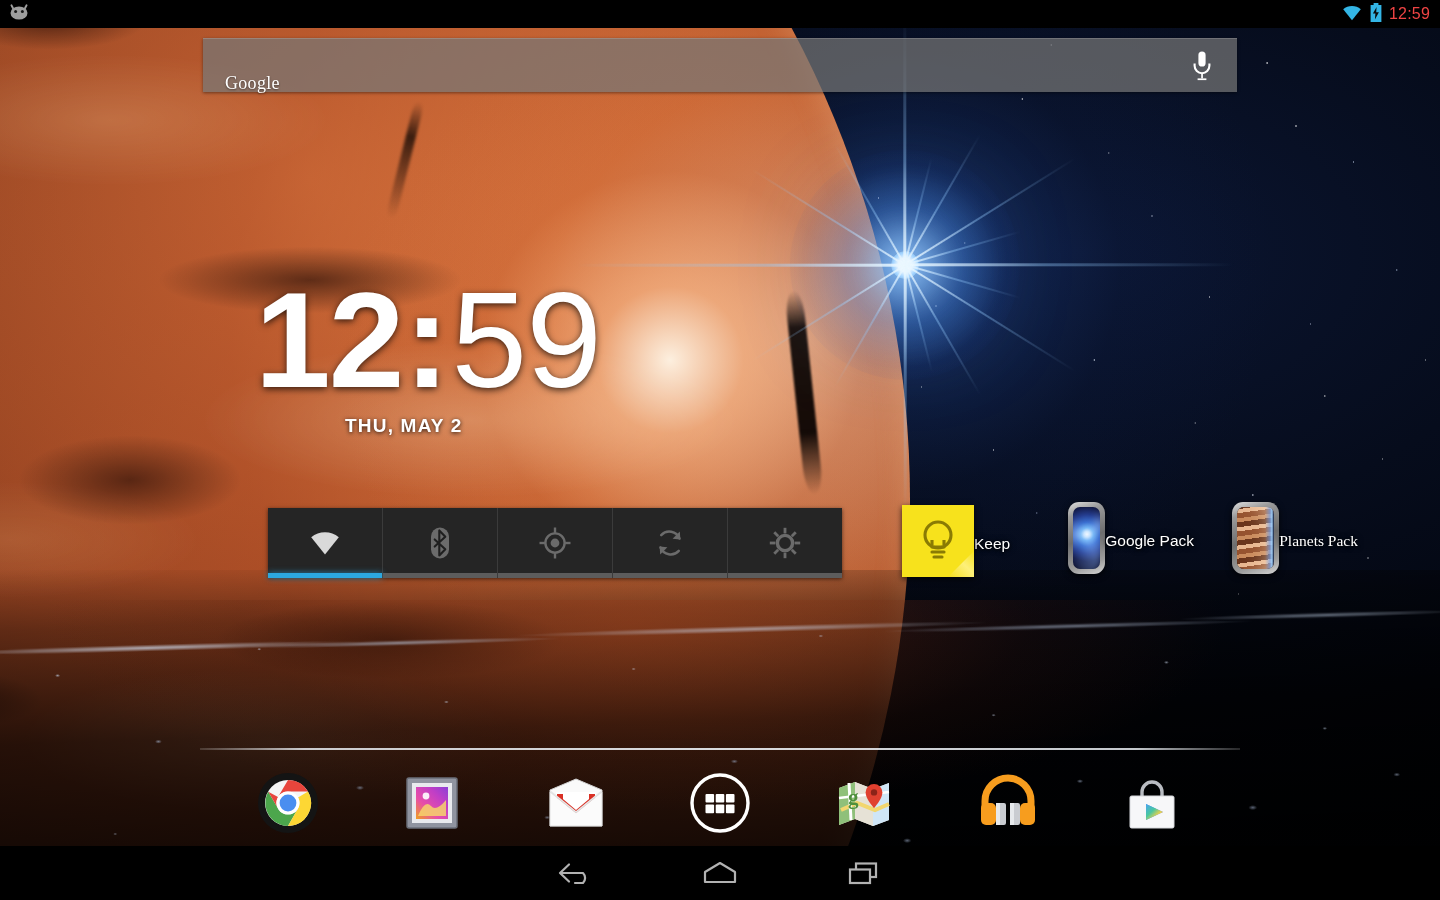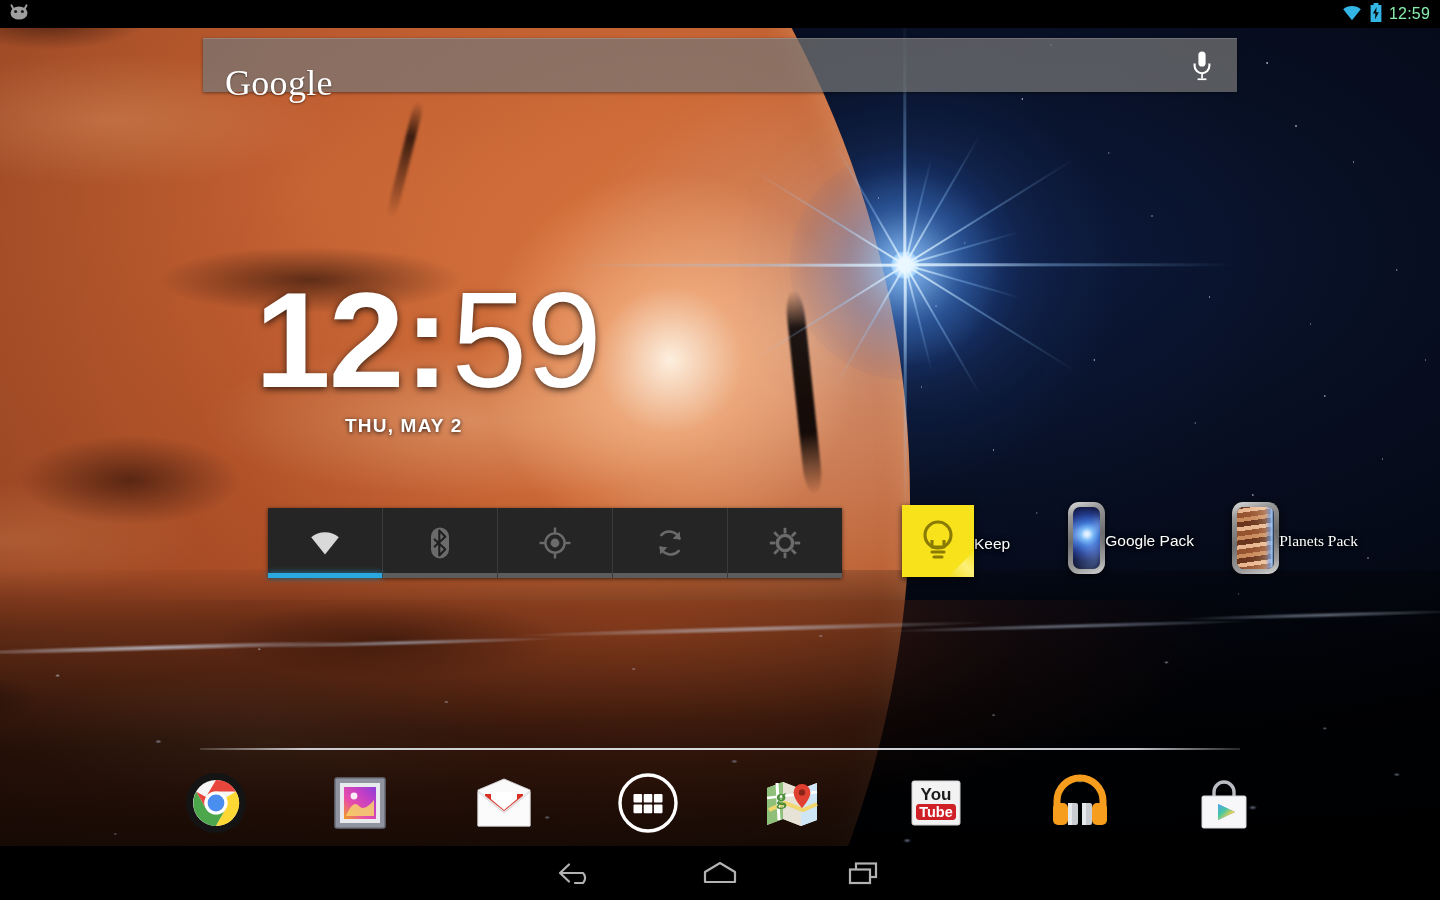--- a/index.html
+++ b/index.html
@@ -188,33 +188,33 @@
 
   
   #status-bar{
     position:absolute; left:0; top:0; width:100%; height:28px;
     background:#000; z-index:40;
     display:flex; align-items:center; justify-content:space-between;
     padding:0 10px 0 8px;
   }
   .sb-left{ display:flex; align-items:center; gap:6px; }
   .sb-right{ display:flex; align-items:center; gap:7px; }
-  .sb-time{ color:#86efac; font-size:16px; letter-spacing:.2px; }
+  .sb-time{ color:#ef4444; font-size:16px; letter-spacing:.2px; }
 
   
   #search-widget{
     position:absolute; left:203px; top:38px; width:1034px; height:54px;
     background:rgba(118,118,118,.72);
     border-top:1px solid rgba(255,255,255,.16);
     display:flex; align-items:center; z-index:20;
     box-shadow:0 1px 3px rgba(0,0,0,.45);
   }
   #search-widget .g-label{
     margin-left:22px; color:#fff; font-family:"Liberation Serif", serif;
-    font-size:36px; line-height:1; letter-spacing:.3px; text-shadow:0 1px 2px rgba(0,0,0,.5);margin-top:35px;
+    font-size:18px; line-height:1; letter-spacing:.3px; text-shadow:0 1px 2px rgba(0,0,0,.5);margin-top:35px;
   }
   #search-widget .mic{ margin-left:auto; margin-right:24px; display:flex; }
 
   
   #clock-widget{ position:absolute; left:255px; top:278px; z-index:15; }
   #clock-widget .row{ display:flex; align-items:flex-start; line-height:.92; }
   .clk-h{
     font-size:136px; font-weight:bold; color:#fff;
     text-shadow:0 2px 7px rgba(0,0,0,.75); letter-spacing:-2px;
   }
@@ -589,28 +589,20 @@
         <path d="M24 12 L42 19 L42 56 L24 49 Z" fill="#e6e2d6"></path>
         <path d="M10 40 L26 33 L44 40 L58 34" fill="none" stroke="#f2d66e" stroke-width="4"></path>
         <path d="M18 13 L20 50" fill="none" stroke="#ffffff" stroke-width="3"></path>
         <path d="M8 28 L58 22" fill="none" stroke="#ffffff" stroke-width="2.6"></path>
         <text x="17" y="34" font-family="'Liberation Serif',serif" font-size="21" font-weight="bold" fill="#4f8f3c">g</text>
         <path d="M43 14 a8.4 8.4 0 0 1 8.4 8.4 c0 6.4 -8.4 15.6 -8.4 15.6 s-8.4 -9.2 -8.4 -15.6 A8.4 8.4 0 0 1 43 14 Z" fill="#e0402f"></path>
         <circle cx="43" cy="22.4" r="3.2" fill="#8c2318"></circle>
       </svg>
     </div>
 
-    <div class="dock-item">
-      <svg width="66" height="66" viewBox="0 0 66 66">
-        <rect x="9" y="11" width="48" height="44" rx="2" fill="#f2f2f2" stroke="#cfcfcf" stroke-width="1"></rect>
-        <text x="33" y="30" font-family="'Liberation Sans',sans-serif" font-size="17" font-weight="bold" fill="#1c1c1c" text-anchor="middle">You</text>
-        <rect x="13" y="34" width="40" height="16" rx="3.4" fill="#cf2027"></rect>
-        <text x="33" y="46.5" font-family="'Liberation Sans',sans-serif" font-size="14.5" font-weight="bold" fill="#ffffff" text-anchor="middle">Tube</text>
-      </svg>
-    </div>
 
     <div class="dock-item">
       <svg width="66" height="66" viewBox="0 0 66 66">
         <path d="M10 38 V31 a23 23 0 0 1 46 0 V38" fill="none" stroke="#f79d1e" stroke-width="7" stroke-linecap="round"></path>
         <rect x="6" y="33" width="15" height="22" rx="5" fill="#f79d1e"></rect>
         <rect x="45" y="33" width="15" height="22" rx="5" fill="#f79d1e"></rect>
         <rect x="21" y="33" width="10" height="22" rx="2" fill="#c9ccd1"></rect>
         <rect x="35" y="33" width="10" height="22" rx="2" fill="#c9ccd1"></rect>
         <rect x="21" y="33" width="4" height="22" fill="#e6e9ec"></rect>
         <rect x="35" y="33" width="4" height="22" fill="#e6e9ec"></rect>

